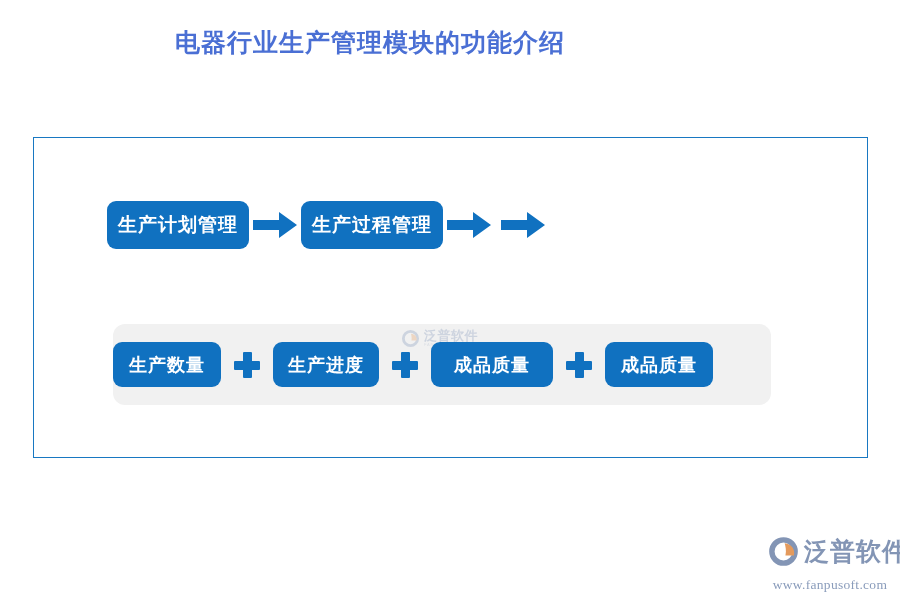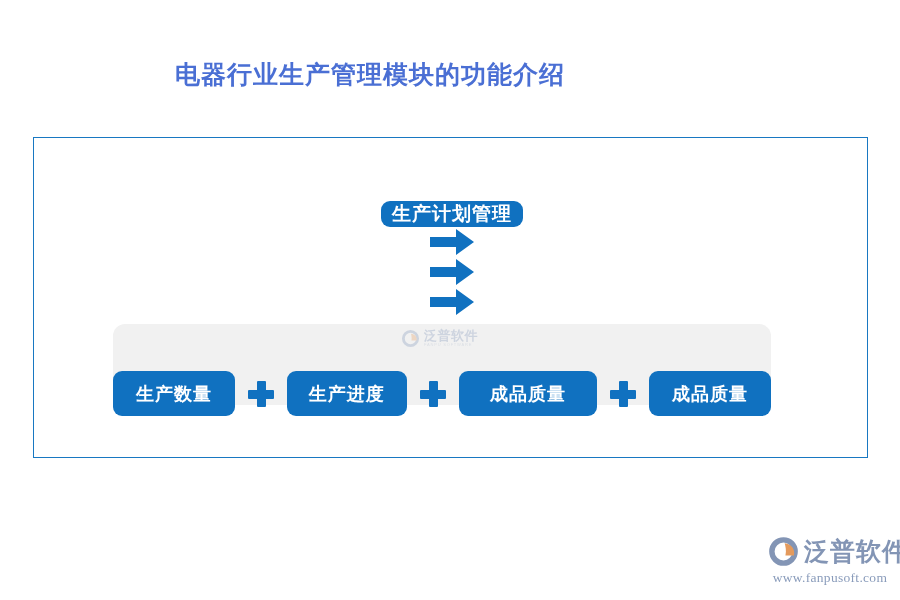--- a/index.html
+++ b/index.html
@@ -21,21 +21,20 @@
     top: 26px;
     left: 0;
     width: 740px;
     text-align: center;
     font-size: 25px;
     font-weight: bold;
     color: #4a6fd4;
     letter-spacing: 1px;
     font-family: "Liberation Serif", "DejaVu Serif", serif;
     white-space: nowrap;
-    margin-top: 32px;
   }
 
   
   .frame {
     position: absolute;
     left: 33px;
     top: 137px;
     width: 835px;
     height: 321px;
     border: 1.5px solid #1878c2;
@@ -46,21 +45,20 @@
   
   .flow-row {
     position: absolute;
     left: 73px;
     top: 63px;
     width: 690px;
     height: 48px;
     display: flex;
     align-items: center;
     justify-content: flex-start;
-    flex-direction: column;
   }
   .flow-box {
     background: #1071c0;
     border-radius: 9px;
     height: 48px;
     display: flex;
     align-items: center;
     justify-content: center;
     color: #ffffff;
     font-size: 19px;
@@ -92,26 +90,25 @@
     width: 658px;
     height: 81px;
     background: #f1f1f1;
     border-radius: 12px;
     box-sizing: border-box;
   }
   .plus-row {
     position: absolute;
     left: 0;
     top: 0;
-    width: 658px;
+    width: 600px;
     height: 81px;
     display: flex;
     align-items: center;
     justify-content: center;
-    margin-top: 29px;
   }
   .tag-box {
     background: #1071c0;
     border-radius: 9px;
     height: 45px;
     display: flex;
     align-items: center;
     justify-content: center;
     color: #ffffff;
     font-size: 18px;
@@ -207,21 +204,21 @@
   .corner-logo .logo-cn {
     font-size: 25px;
     font-weight: bold;
     color: #8395b5;
     font-family: "Liberation Serif", "DejaVu Serif", serif;
     letter-spacing: 1px;
     white-space: nowrap;
     line-height: 1;
   }
   .corner-logo .logo-url {
-    margin-top: 3px;
+    margin-top: 10px;
     font-size: 13.5px;
     color: #8a9cbb;
     font-family: "Liberation Serif", "DejaVu Serif", serif;
     letter-spacing: 0.3px;
     text-align: center;
     white-space: nowrap;
   }
 </style>
 </head>
 <body>
@@ -233,20 +230,23 @@
   <div class="flow-row">
 
     <div class="flow-box w-wide">
       <span>生产计划管理</span>
     </div>
 
     <svg class="arrow sp-1" viewBox="0 0 44 30">
       <path d="M0 10 H26 V2 L44 15 L26 28 V20 H0 Z" fill="#1071c0"></path>
     </svg>
 
+    <div class="flow-box w-wide">
+      <span>生产过程管理</span>
+    </div>
 
     <svg class="arrow sp-2" viewBox="0 0 44 30">
       <path d="M0 10 H26 V2 L44 15 L26 28 V20 H0 Z" fill="#1071c0"></path>
     </svg>
 
 
     <svg class="arrow sp-3" viewBox="0 0 44 30">
       <path d="M0 10 H26 V2 L44 15 L26 28 V20 H0 Z" fill="#1071c0"></path>
     </svg>
 

